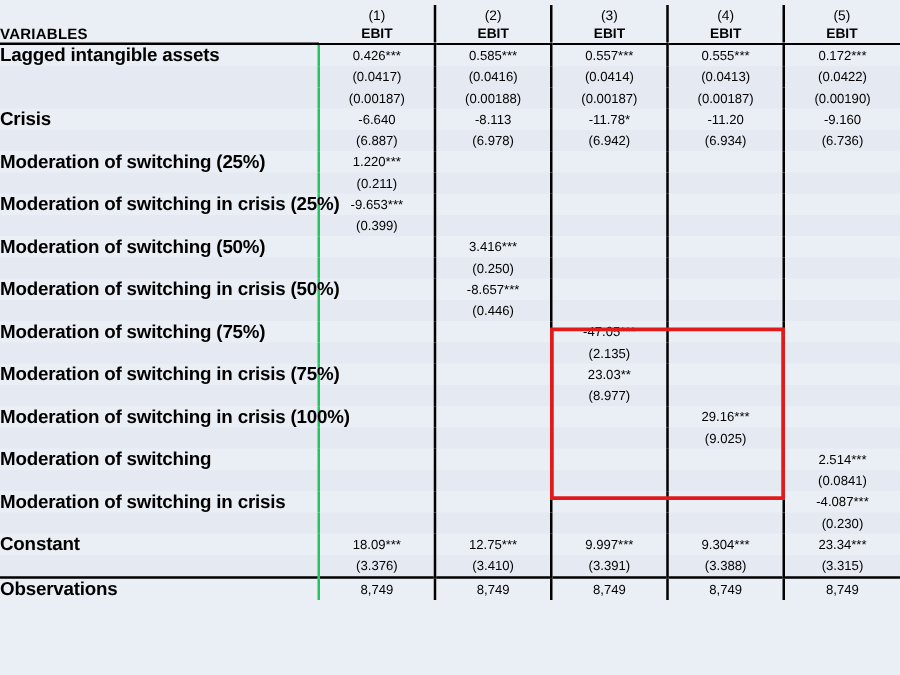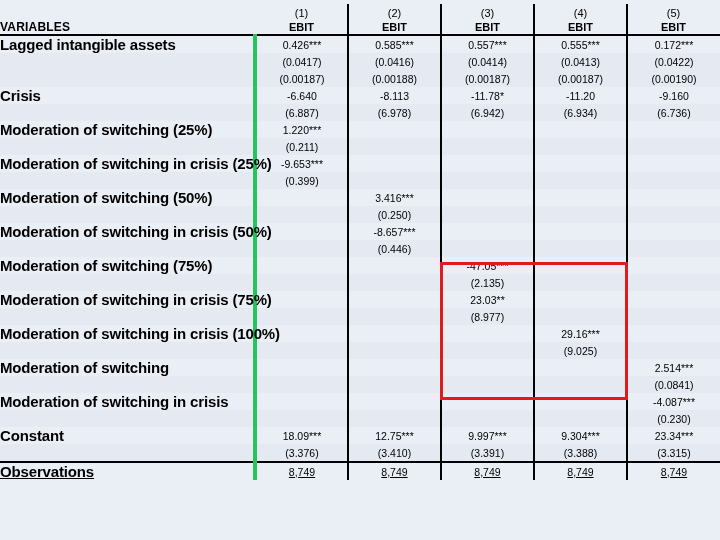--- a/index.html
+++ b/index.html
@@ -58,21 +58,21 @@
     content: "";
     position: absolute;
     left: -1px;
     top: 4px;
     bottom: 0px;
     border-left: 2px solid #000;
   }
 
   
   tr.rule-top td { border-top: 2px solid #000; }
-  tr.rule-mid td { border-top: 2px solid #000; text-decoration: underline; }
+  tr.rule-mid td { border-top: 2px solid #000; }
 
   
   tr.r td {
     height: 16.4px;
     padding: 0;
     vertical-align: middle;
   }
   tr.band-a td { background: #eaeef5; }
   tr.band-b td { background: #e4e9f2; }
 
@@ -81,21 +81,21 @@
     font-size: 15px;
     padding-left: 4px;
     white-space: nowrap;
     letter-spacing: -0.15px;
   }
   td.num {
     text-align: center;
     border-left: 2px solid #000;
     font-size: 10.5px;
   }
-  td.num.first { border-left: 4px solid #22c55e; margin-left: 12px; }
+  td.num.first { border-left: 2px solid #22c55e; margin-left: 12px; }
 
   
   #red-box {
     position: absolute;
     left: 447px;
     top: 260px;
     width: 190px;
     height: 142px;
     border: 3px solid #e01b1b;
     box-sizing: border-box;

